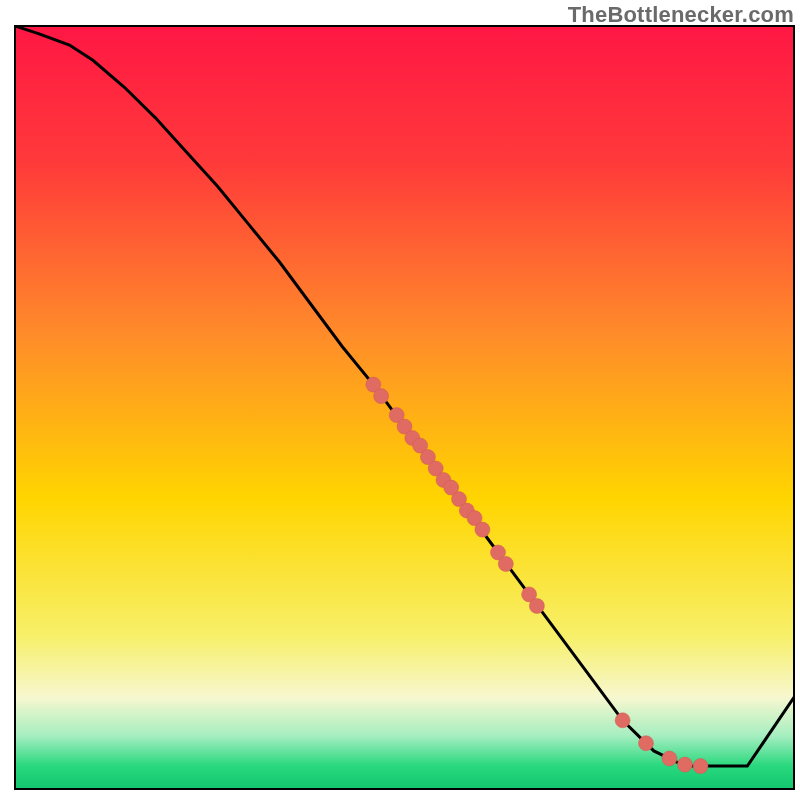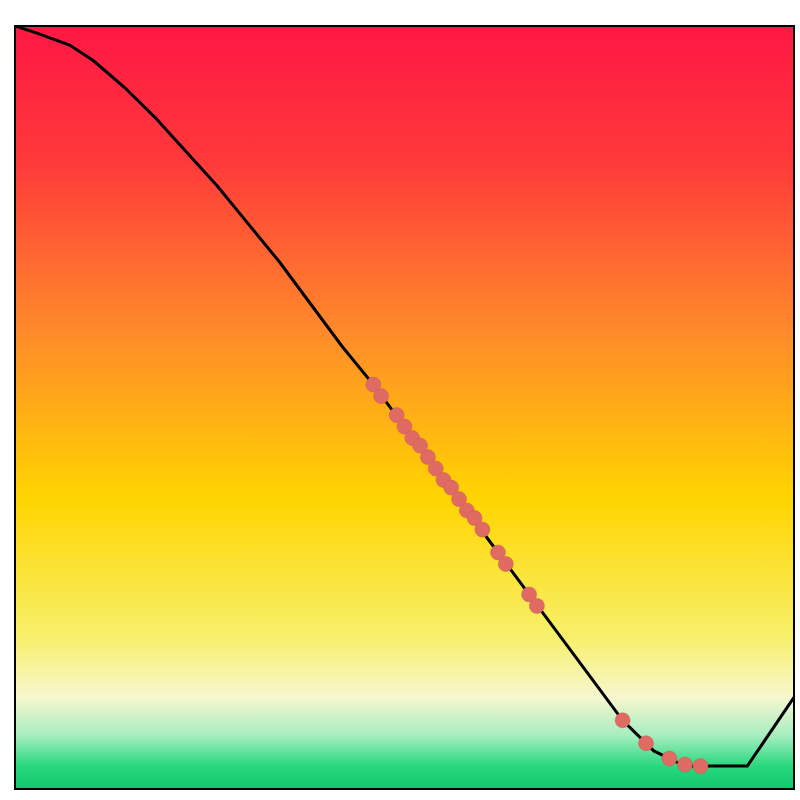--- a/index.html
+++ b/index.html
@@ -44,20 +44,21 @@
   .dot {
     fill: #df6b63;
     stroke: #d05a52;
     stroke-width: 0.5;
   }
 </style>
 </head>
 <body>
 
 <div class="canvas">
+  <div class="watermark">TheBottlenecker.com</div>
 
   <svg class="plot" viewBox="0 0 800 800">
     <defs>
       <linearGradient id="bg-grad" x1="0" y1="0" x2="0" y2="1">
         <stop offset="0%" stop-color="#ff1744"></stop>
         <stop offset="18%" stop-color="#ff3a3a"></stop>
         <stop offset="40%" stop-color="#ff8a2a"></stop>
         <stop offset="62%" stop-color="#ffd500"></stop>
         <stop offset="80%" stop-color="#f7f06a"></stop>
         <stop offset="88%" stop-color="#f7f7cf"></stop>

